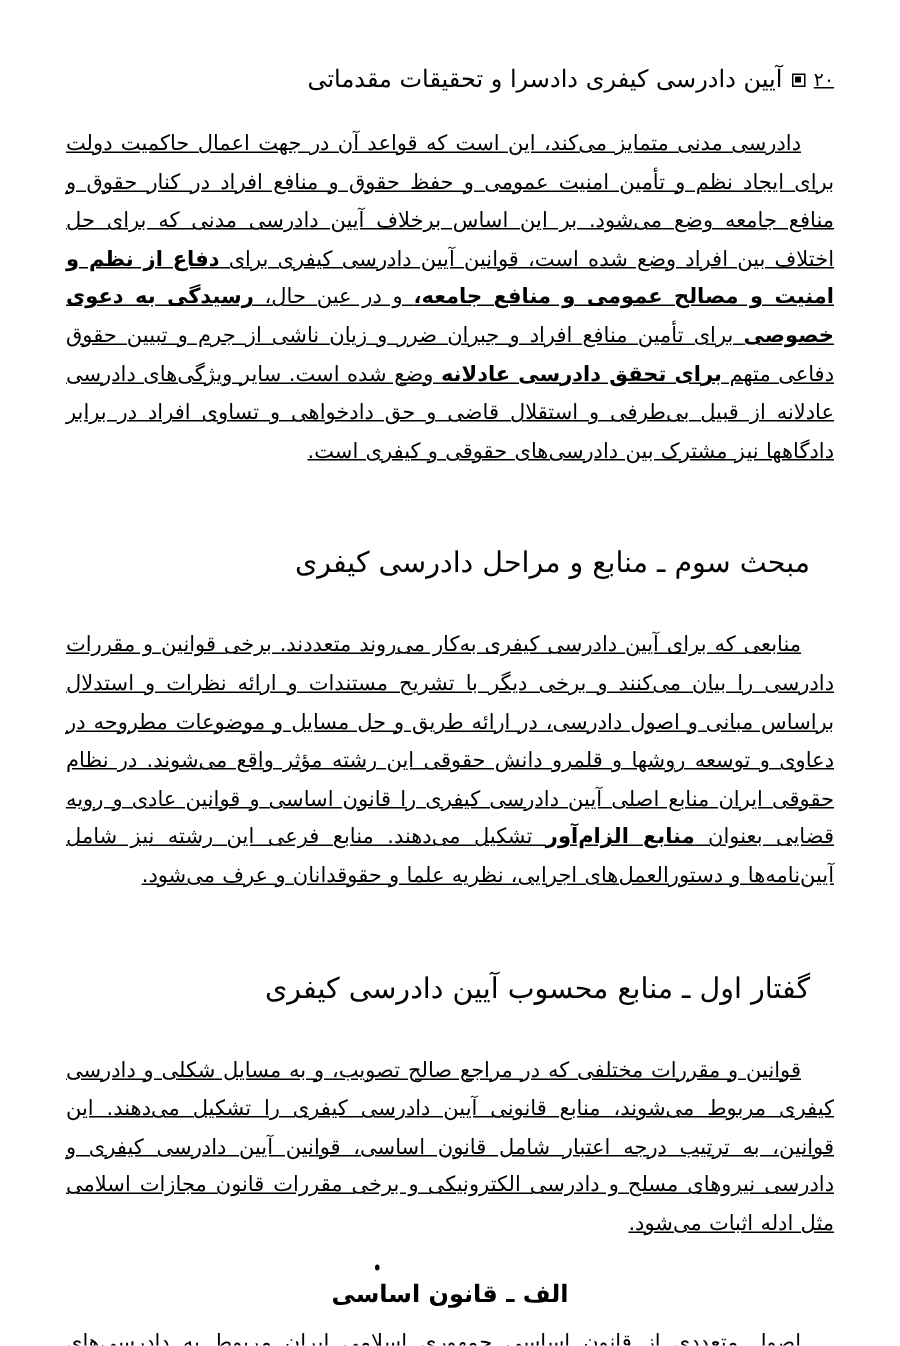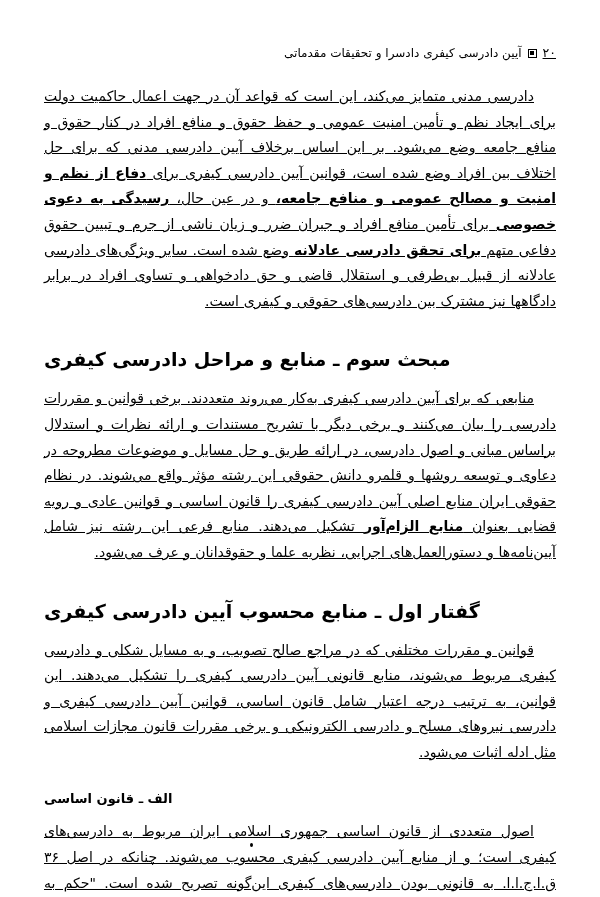--- a/index.html
+++ b/index.html
@@ -61,21 +61,21 @@
   .header-marker::after {
     content: "";
     position: absolute;
     left: 1.4px;
     top: 1.4px;
     right: 1.4px;
     bottom: 1.4px;
     background: #000;
   }
   .header-title {
-    font-size: 12px;
+    font-size: 16px;
     white-space: nowrap;
     line-height: 1;
     text-align: right;
   }
 
   
   .content {
     position: absolute;
     top: 84px;
     right: 44px;
@@ -96,33 +96,33 @@
     text-decoration: underline;
   }
   p.para.indent {
     text-indent: 22px;
   }
   p.para b, p.para strong {
     font-weight: 700;
   }
 
   h2.heading {
-    margin: 0;
+    margin: 16px;
     font-size: 19px;
-    font-weight: 700;
-    text-align: left;
+    font-weight: 400;
+    text-align: right;
     line-height: 30px;
     white-space: nowrap;
   }
 
   h3.subheading {
     margin: 0;
-    font-size: 13px;
+    font-size: 16px;
     font-weight: 700;
-    text-align: left;
+    text-align: center;
     line-height: 24px;
   }
 
   
   .gap-para-to-h2 { height: 30px; }
   .gap-h2-to-para { height: 12px; }
   .gap-para-to-h3 { height: 22px; }
   .gap-h3-to-para { height: 8px; }
 
   

